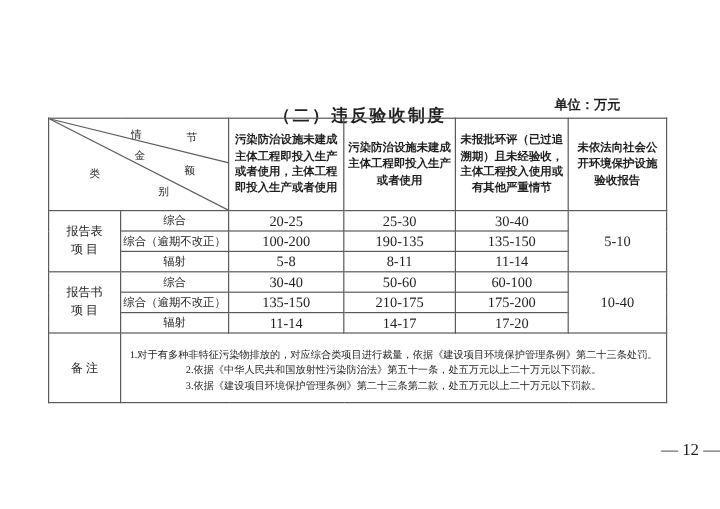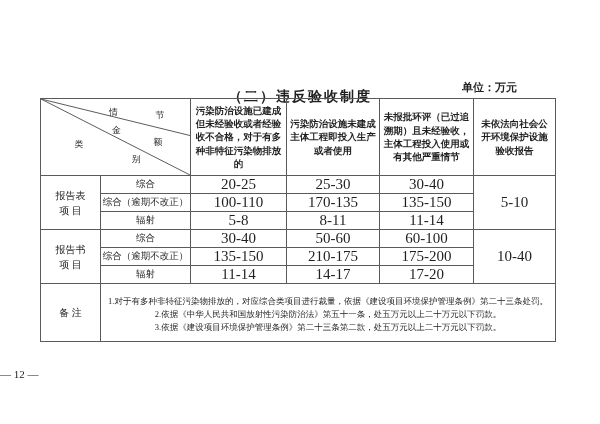--- a/index.html
+++ b/index.html
@@ -35,30 +35,30 @@
     font-size:9px; fill:#1f1f1f; text-anchor:middle;
     font-family:"Liberation Serif", serif;
   }
   .col-head {
     font-size:9.5px; line-height:1.4; padding:2px 3px; font-weight:bold;
     font-family:"Liberation Sans", sans-serif;
   }
   .data-row td { height:17px; }
   .grp { font-size:10px; line-height:1.5; white-space:pre-line; padding:0 2px;margin-left:21px; }
   .cat { font-size:9.5px; padding:0; }
-  .val { font-size:15px; padding:0 2px; }
+  .val { font-size:12px; padding:0 2px; }
   .remarks-row td { height:58px; }
   .rem-label { font-size:10px; }
   .rem-body {
     text-align:left; vertical-align:top; padding:4px 6px 0 6px;
   }
   .rem-line { font-size:8.5px; line-height:1.55; white-space:nowrap; }
   .page-num {
     position:absolute; top:368px; left:0; width:100%;
-    text-align:left; font-size:11px;
+    text-align:right; font-size:14px;
   }
 </style>
 </head>
 <body>
 
 <div class="page">
 
   <div class="title">（二）违反验收制度</div>
   <div class="unit">单位：万元</div>
 
@@ -80,39 +80,39 @@
           </svg>
           <svg viewBox="0 0 150 77">
             <text x="73" y="16">情</text>
             <text x="120" y="19">节</text>
             <text x="76" y="34">金</text>
             <text x="118" y="47">额</text>
             <text x="38" y="49">类</text>
             <text x="96" y="64">别</text>
           </svg>
         </td>
-        <td class="col-head">污染防治设施已建成但未经验收或者经验收不合格，对于有多种非特征污染物排放的</td>
+        <td class="col-head">污染防治设施未建成主体工程即投入生产或者使用，主体工程即投入生产或者使用</td>
         <td class="col-head">污染防治设施未建成主体工程即投入生产或者使用</td>
         <td class="col-head">未报批环评（已过追溯期）且未经验收，主体工程投入使用或有其他严重情节</td>
         <td class="col-head">未依法向社会公开环境保护设施验收报告</td>
       </tr>
 
       <tr class="data-row">
         <td rowspan="3" class="grp">报告表
 项  目</td>
         <td class="cat">综合</td>
         <td class="val">20-25</td>
         <td class="val">25-30</td>
         <td class="val">30-40</td>
         <td rowspan="3" class="val">5-10</td>
       </tr>
       <tr class="data-row">
         <td class="cat">综合（逾期不改正）</td>
-        <td class="val">100-110</td>
-        <td class="val">170-135</td>
+        <td class="val">100-200</td>
+        <td class="val">190-135</td>
         <td class="val">135-150</td>
       </tr>
       <tr class="data-row">
         <td class="cat">辐射</td>
         <td class="val">5-8</td>
         <td class="val">8-11</td>
         <td class="val">11-14</td>
       </tr>
 
       <tr class="data-row">

